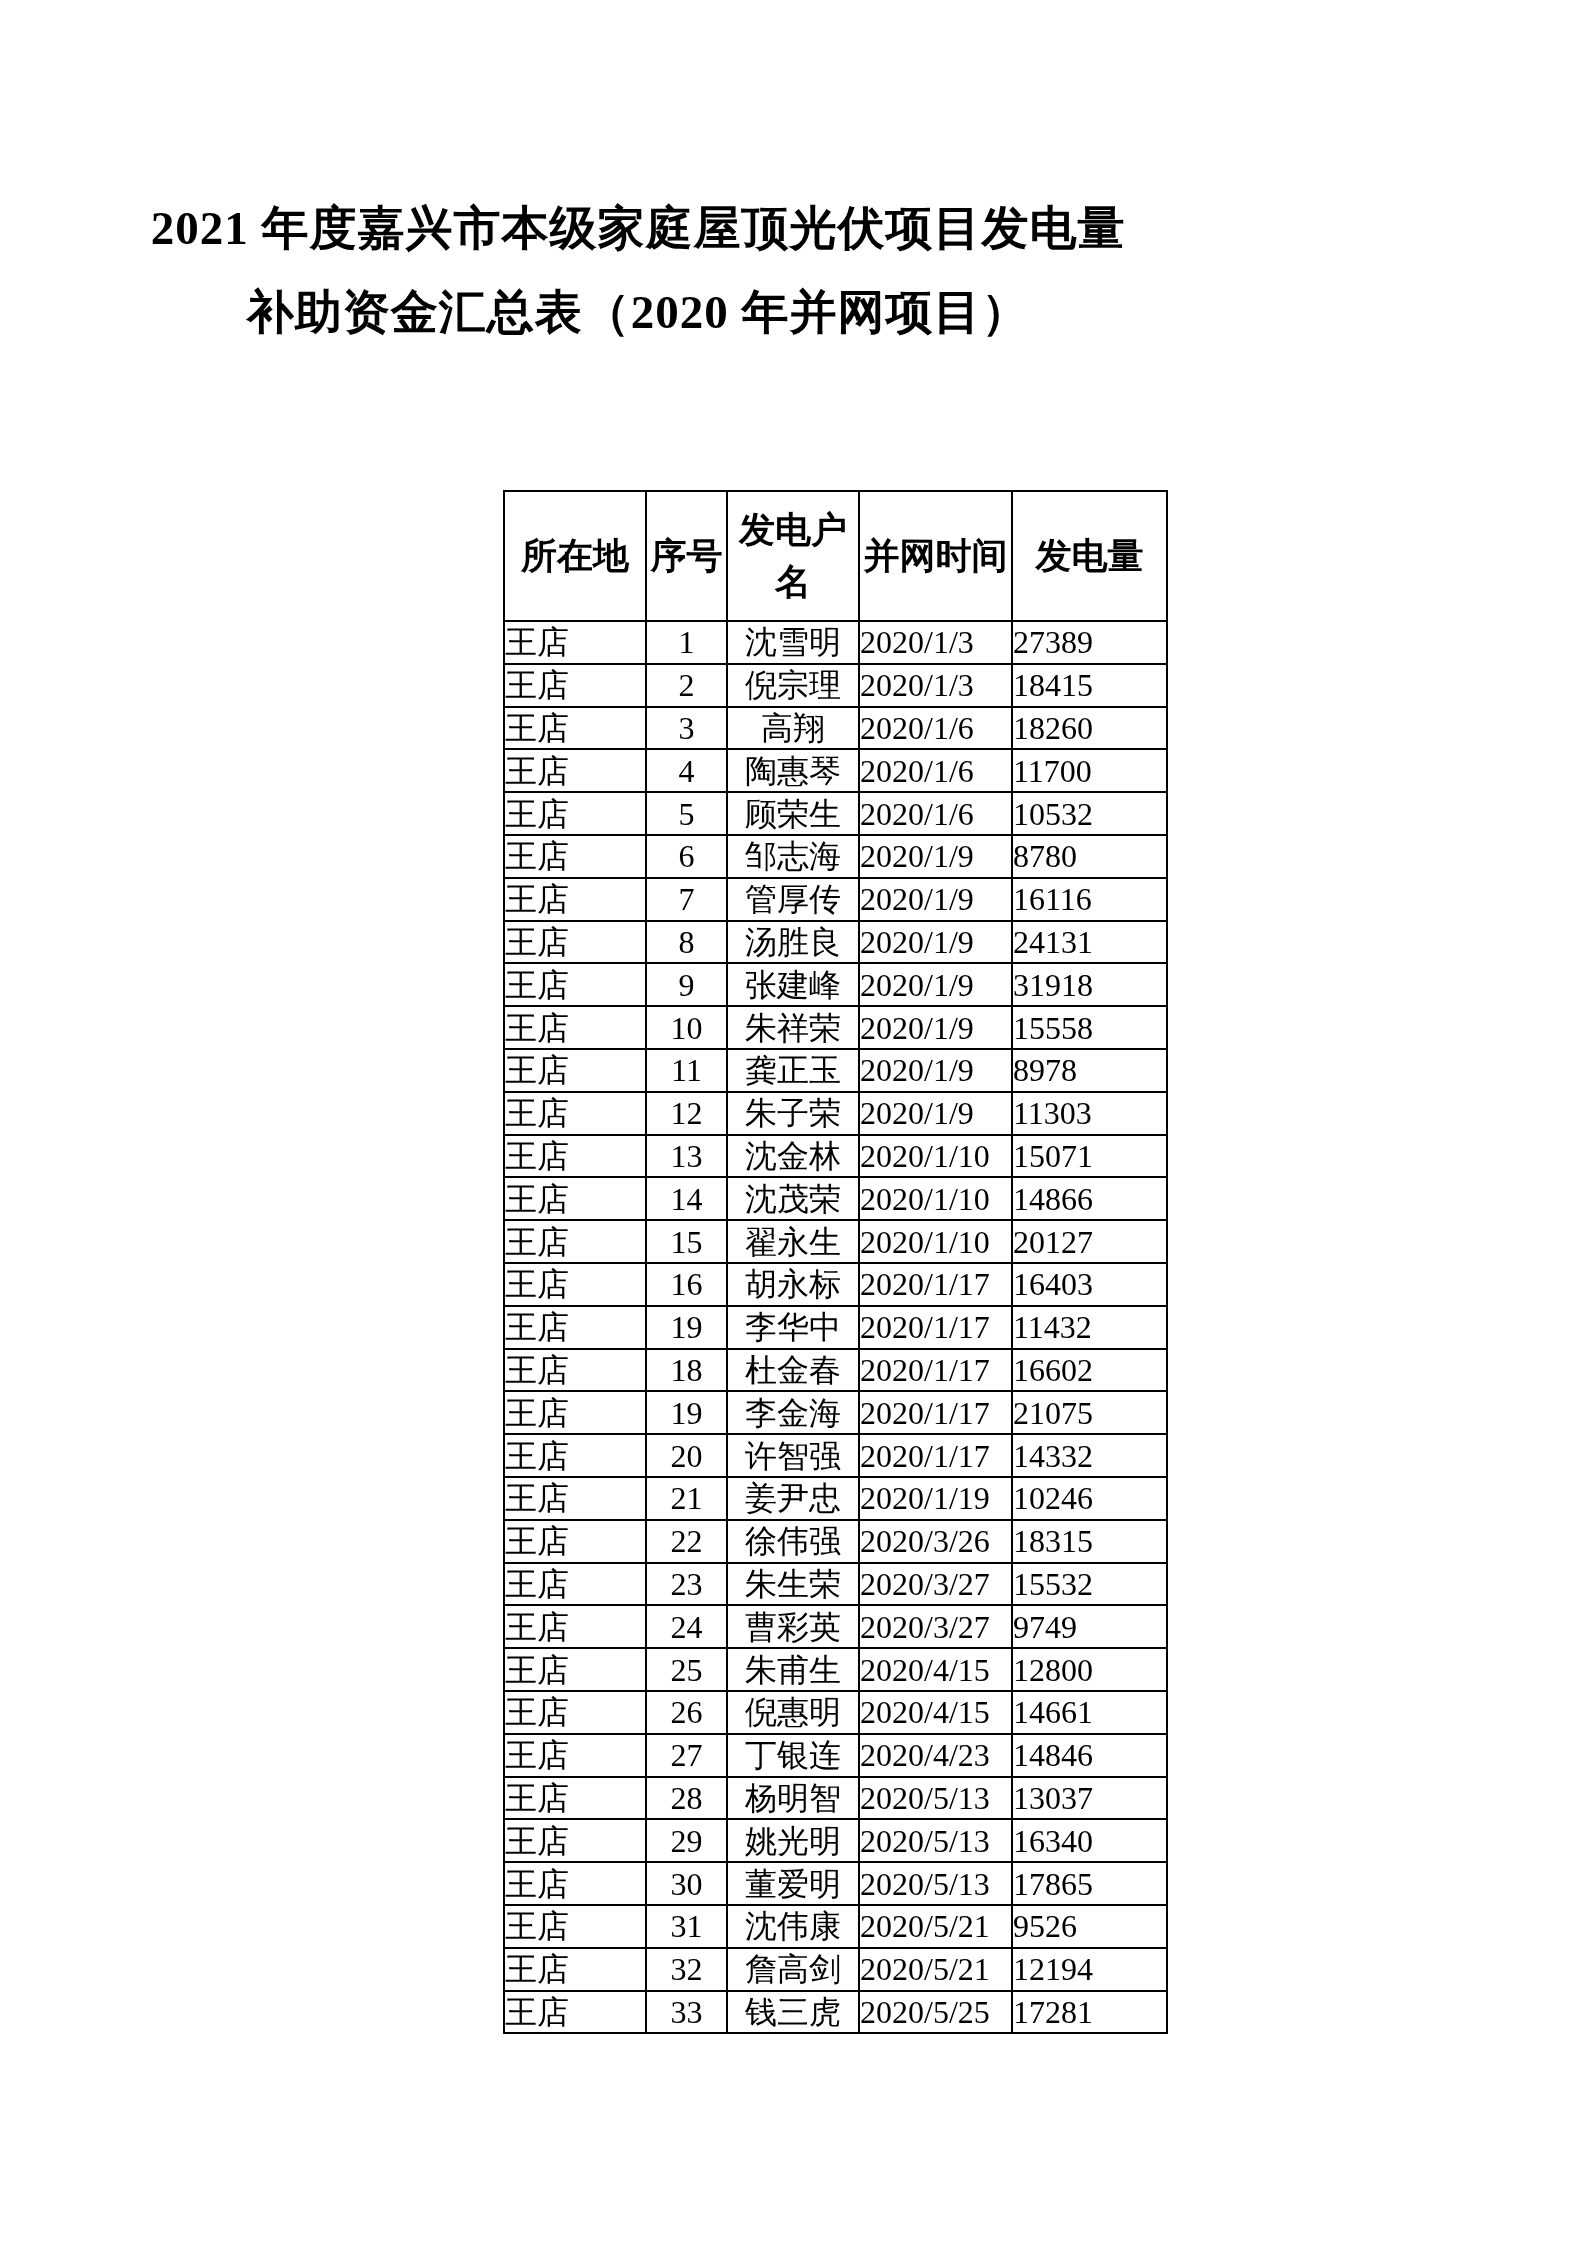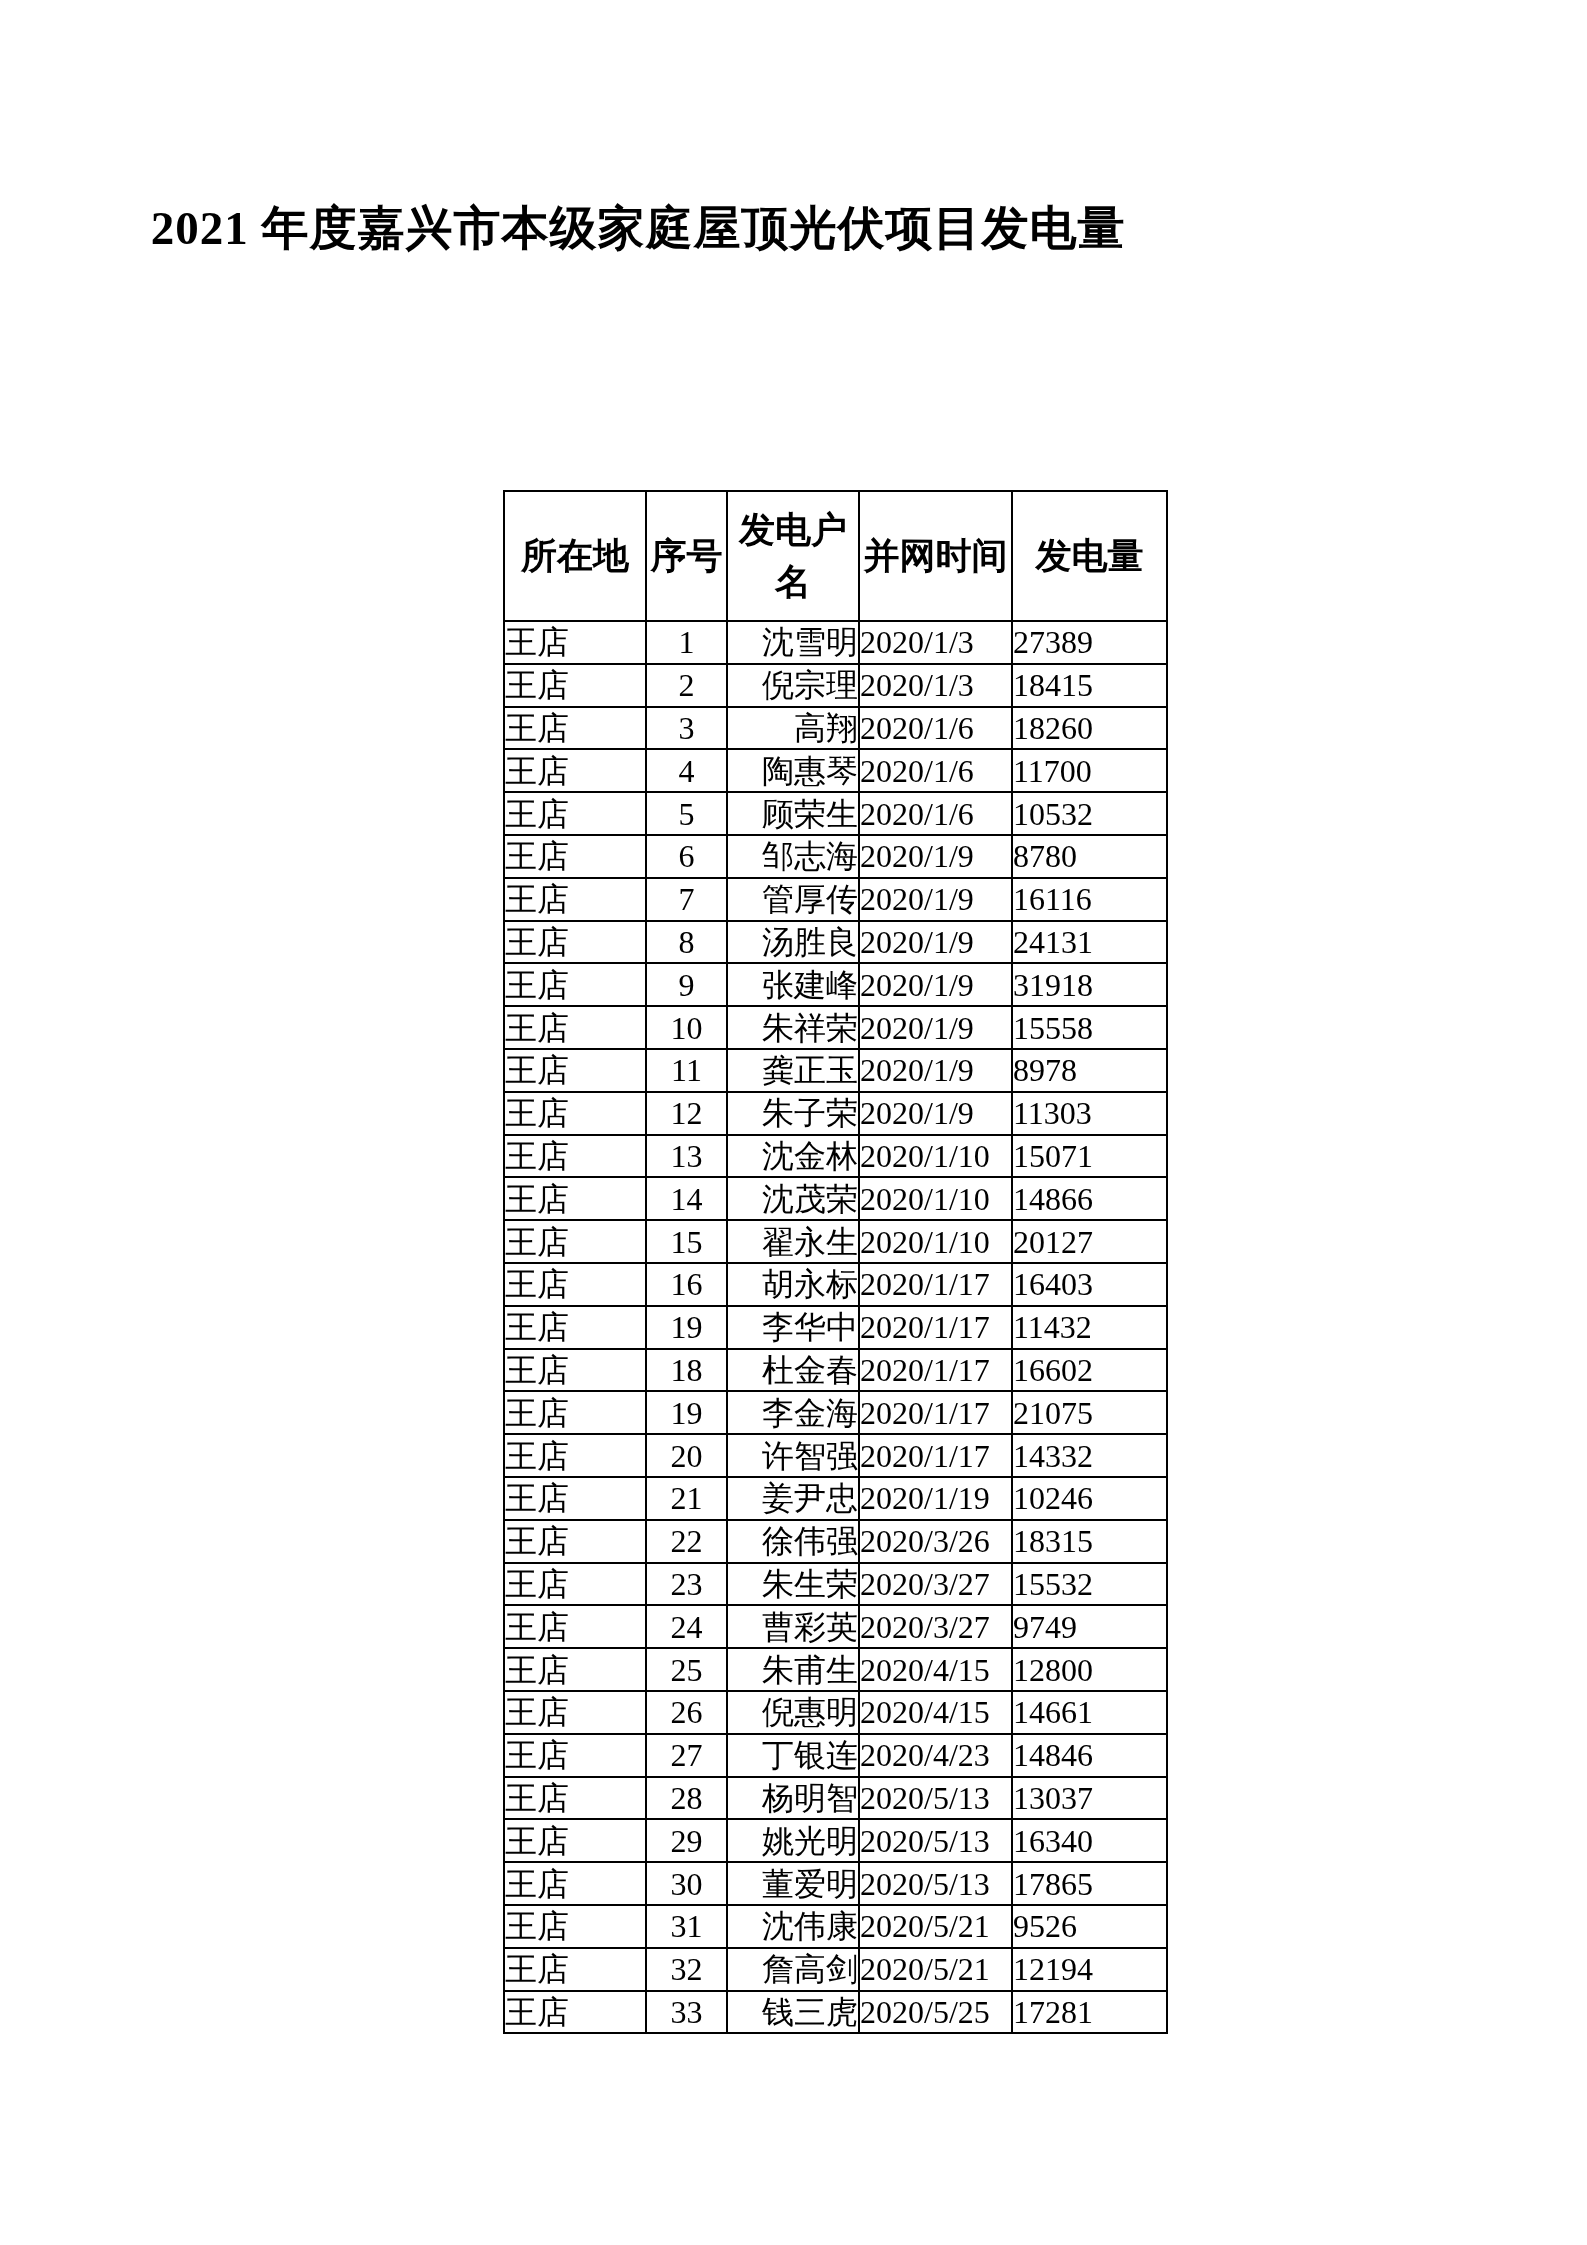--- a/index.html
+++ b/index.html
@@ -61,31 +61,32 @@
     height: 42.8px;
   }
   .data-table tbody td {
     font-size: 32px;
     line-height: 1;
     padding: 0;
     white-space: nowrap;
   }
   td.c-loc  { text-align: left; }
   td.c-idx  { text-align: center; }
-  td.c-name { text-align: right; padding-left: 14px; margin-top: 27px; }
+  td.c-name { text-align: center; padding-left: 14px; margin-top: 27px; }
   td.c-date { text-align: left; padding-left: 17px; border-radius: 11px; }
   td.c-out  { text-align: left; padding-left: 20px; }
 </style>
 </head>
 <body>
 
 <div class="page">
 
   <h1 class="title">
     <span class="title-line">2021 年度嘉兴市本级家庭屋顶光伏项目发电量</span>
+    <span class="title-line">补助资金汇总表（2020 年并网项目）</span>
   </h1>
 
   <table class="data-table">
     <colgroup>
       <col style="width:142px">
       <col style="width:81px">
       <col style="width:132px">
       <col style="width:153px">
       <col style="width:155px">
     </colgroup>

